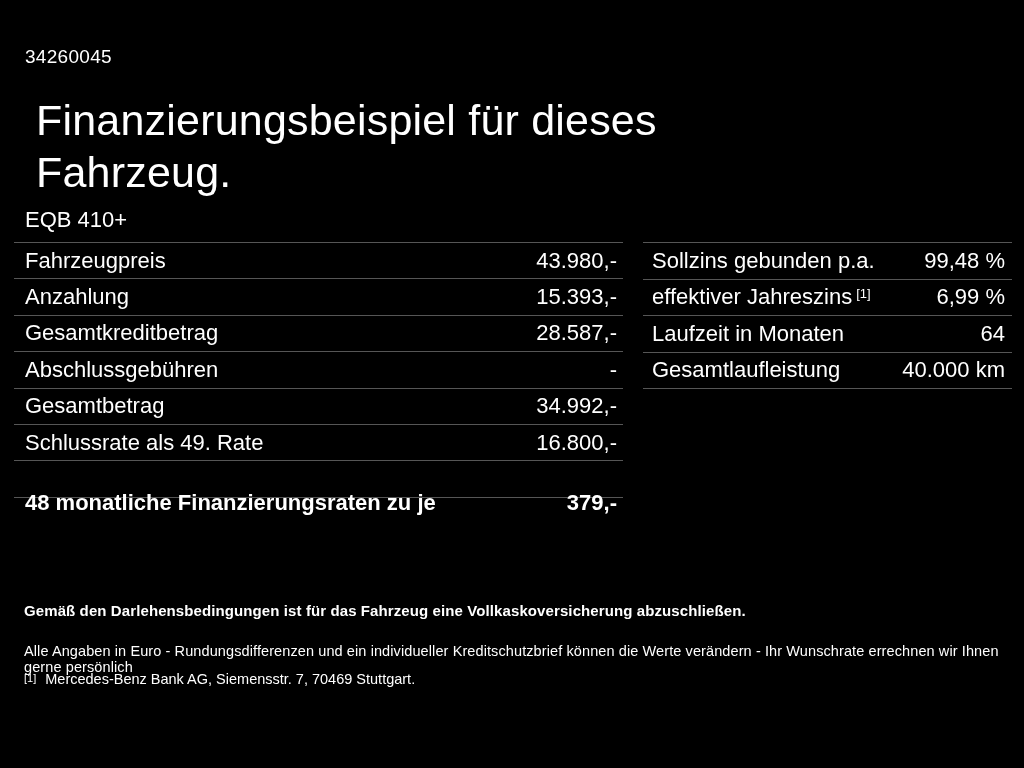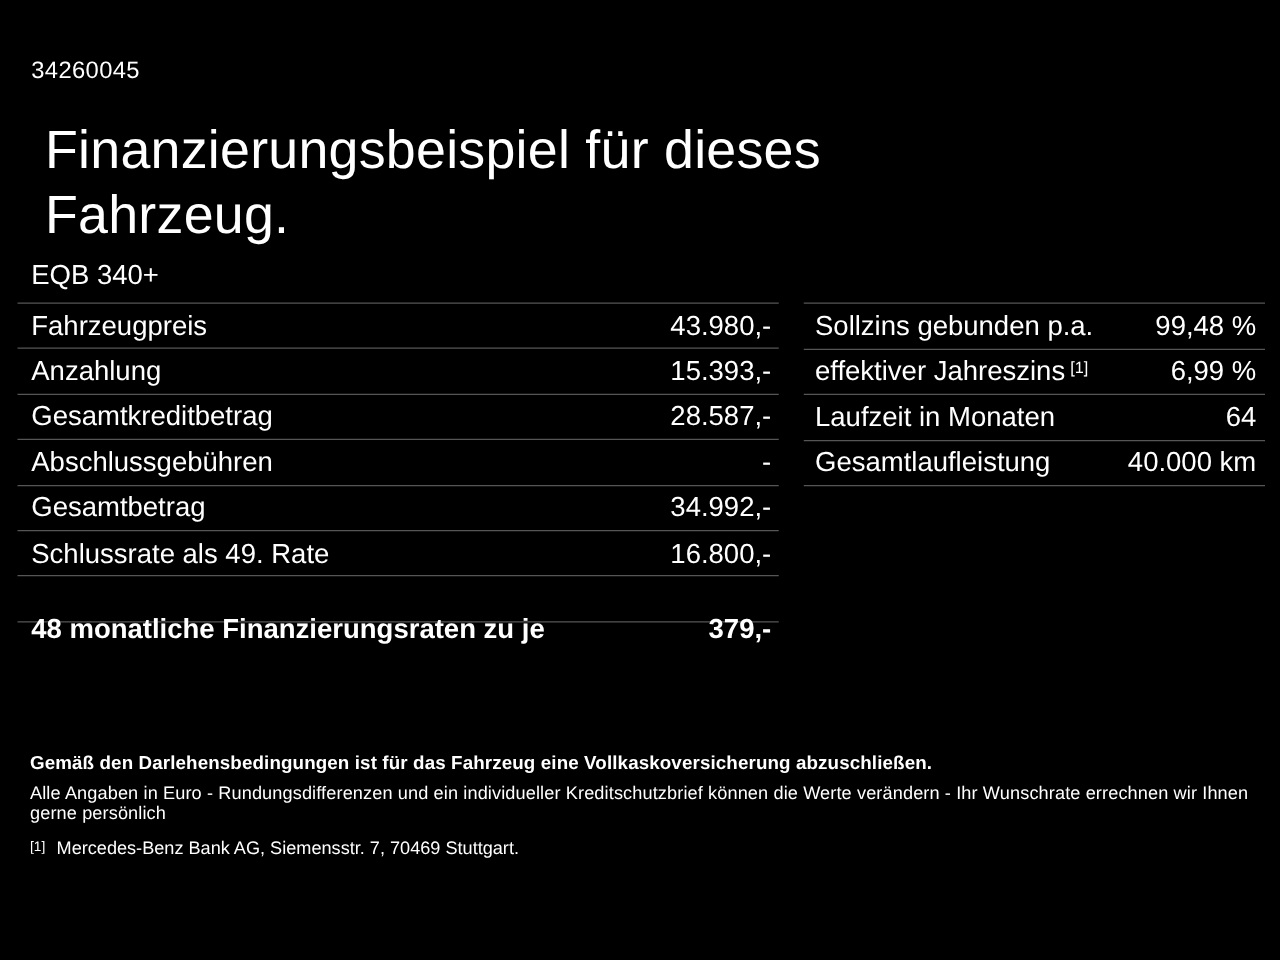--- a/index.html
+++ b/index.html
@@ -47,42 +47,42 @@
   .row.emphasis .label,.row.emphasis .value{font-weight:700;margin-top:48px;}
   sup.marker{
     font-size:13px;line-height:0;vertical-align:6px;margin-left:4px;
   }
   .footer-note{
     position:absolute;left:24px;top:602px;
     font-size:15px;font-weight:700;letter-spacing:.1px;text-align:right;
   }
   .footer-line{
     position:absolute;left:24px;
-    font-size:14.5px;font-weight:400;letter-spacing:.1px;
+    font-size:14.5px;font-weight:400;letter-spacing:.1px;margin-top:16px;
   }
   .footer-line.l1{top:627px;}
   .footer-line.l2{top:649px;}
   .footnote{
     position:absolute;left:24px;top:671px;
     font-size:14.5px;
   }
   .footnote .fn-marker{
     font-size:11px;vertical-align:2px;margin-right:9px;
   }
 </style>
 </head>
 <body>
 
 <div class="canvas">
 
   <div class="doc-number">34260045</div>
 
   <h1 class="title"><span>Finanzierungsbeispiel für dieses</span><br><span>Fahrzeug.</span></h1>
 
-  <div class="model">EQB 340+</div>
+  <div class="model">EQB 410+</div>
 
   <div class="table table-left">
     <div class="row">
       <span class="label">Fahrzeugpreis</span>
       <span class="value">43.980,-</span>
     </div>
     <div class="row">
       <span class="label">Anzahlung</span>
       <span class="value">15.393,-</span>
     </div>

